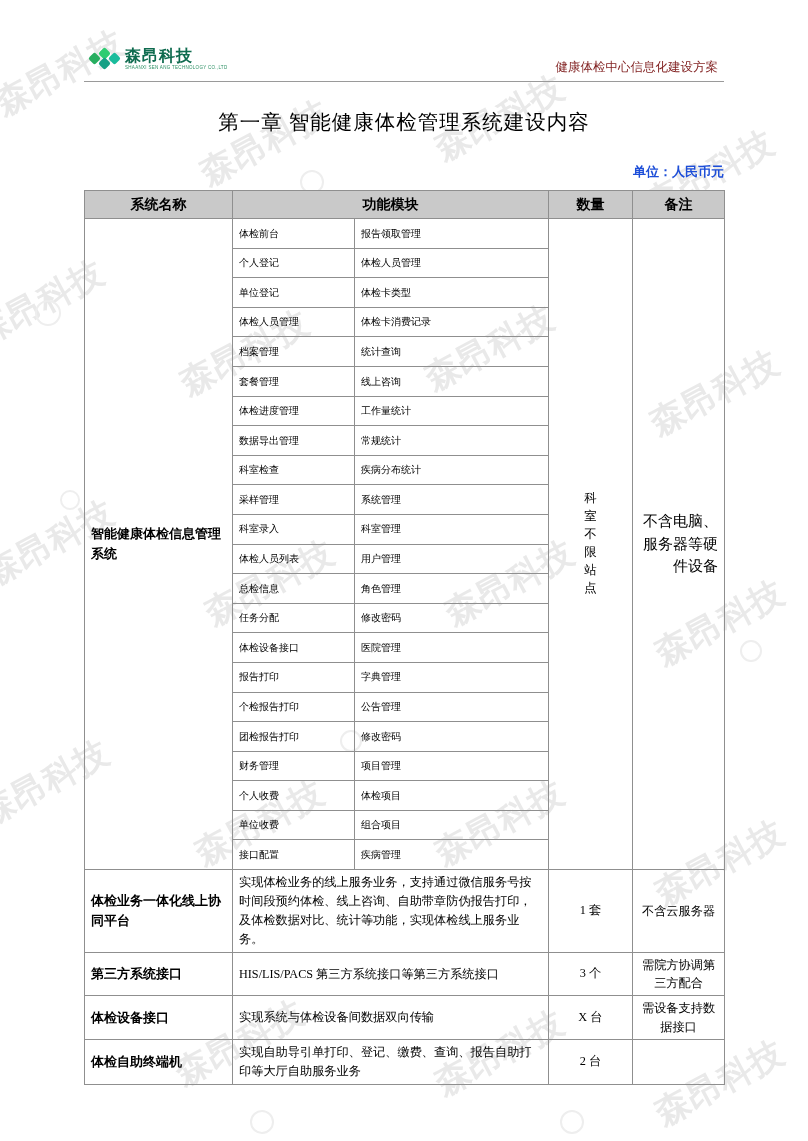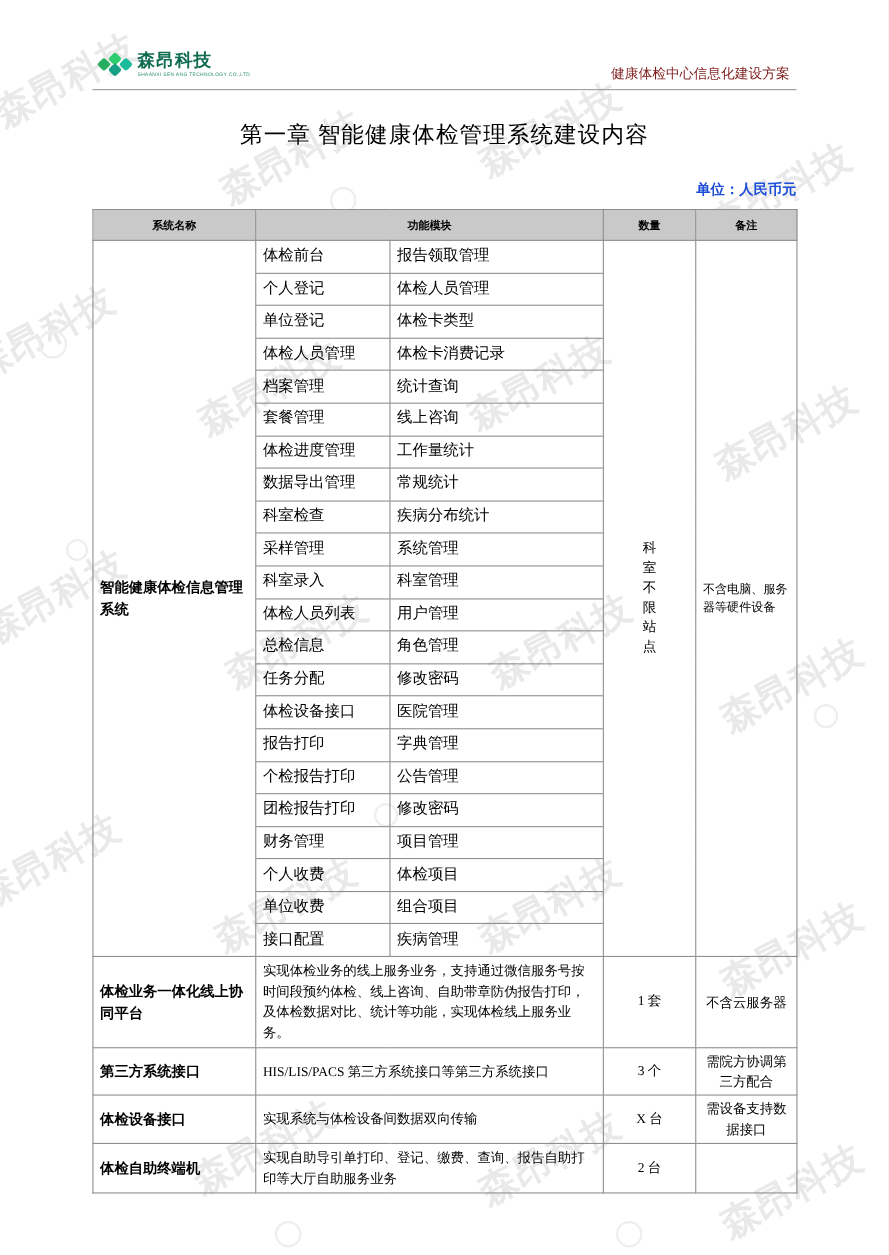--- a/index.html
+++ b/index.html
@@ -155,54 +155,54 @@
   table.main td, table.main th {
     border: 1px solid #8f8f8f;
     padding: 3px 6px;
     vertical-align: middle;
   }
   table.main thead th {
     background: #c9c9c9;
     text-align: center;
     font-weight: bold;
     height: 21px;
-    font-size: 10px;
+    font-size: 14px;
   }
   .col-sys   { width: 148px; }
   .col-mod-a { width: 122px; }
   .col-mod-b { width: 194px; }
   .col-qty   { width: 84px; }
   .col-note  { width: 92px; }
 
   td.cell-mod {
     height: 22.6px;
     line-height: 1.15;
-    font-size: 14px;
+    font-size: 10px;
   }
   td.sysname {
     font-weight: bold;
     font-size: 13px;
     line-height: 1.55;
     padding-left: 8px;
     vertical-align: middle;
   }
   td.qty-vert {
     text-align: center;
     vertical-align: middle;
     font-size: 12.4px;
   }
   .vert-text {
     display: inline-block;
     line-height: 1.45;
   }
   td.note {
-    text-align: left;
+    text-align: right;
     vertical-align: middle;
     line-height: 1.5;
-    font-size: 11px;
+    font-size: 15px;
   }
   td.desc {
     line-height: 1.55;
     font-size: 12.2px;
     padding: 5px 7px;
   }
   td.qty-c {
     text-align: center;
     vertical-align: middle;
     font-size: 12.3px;

